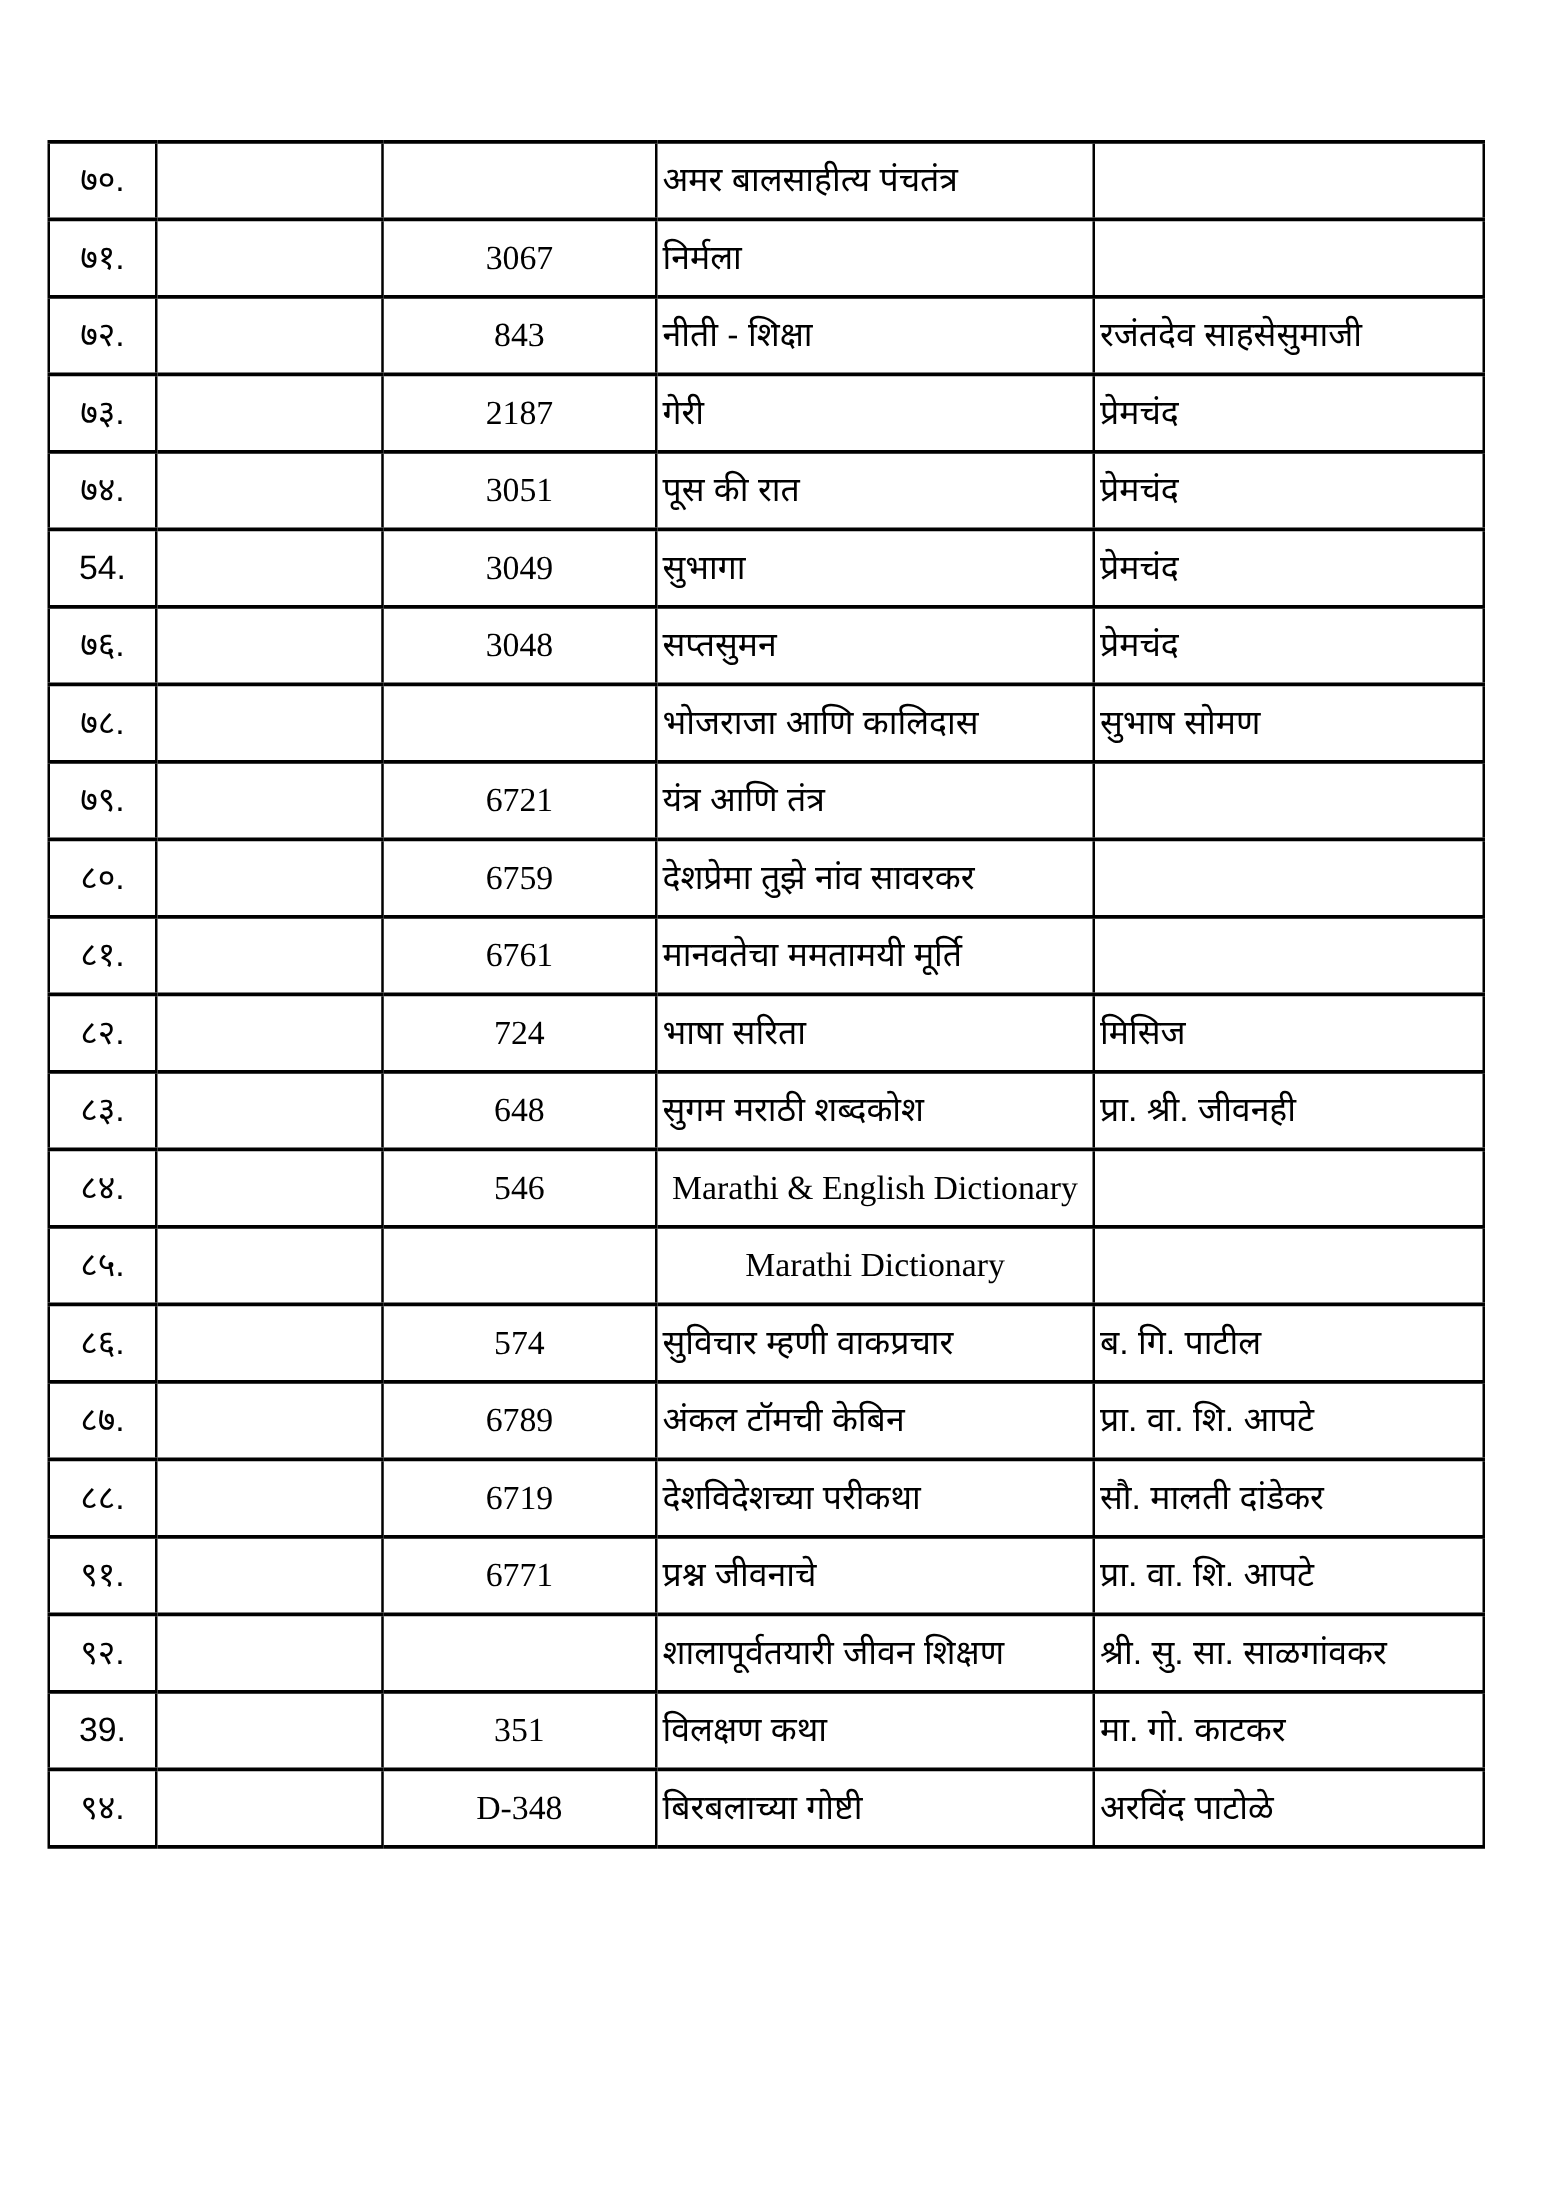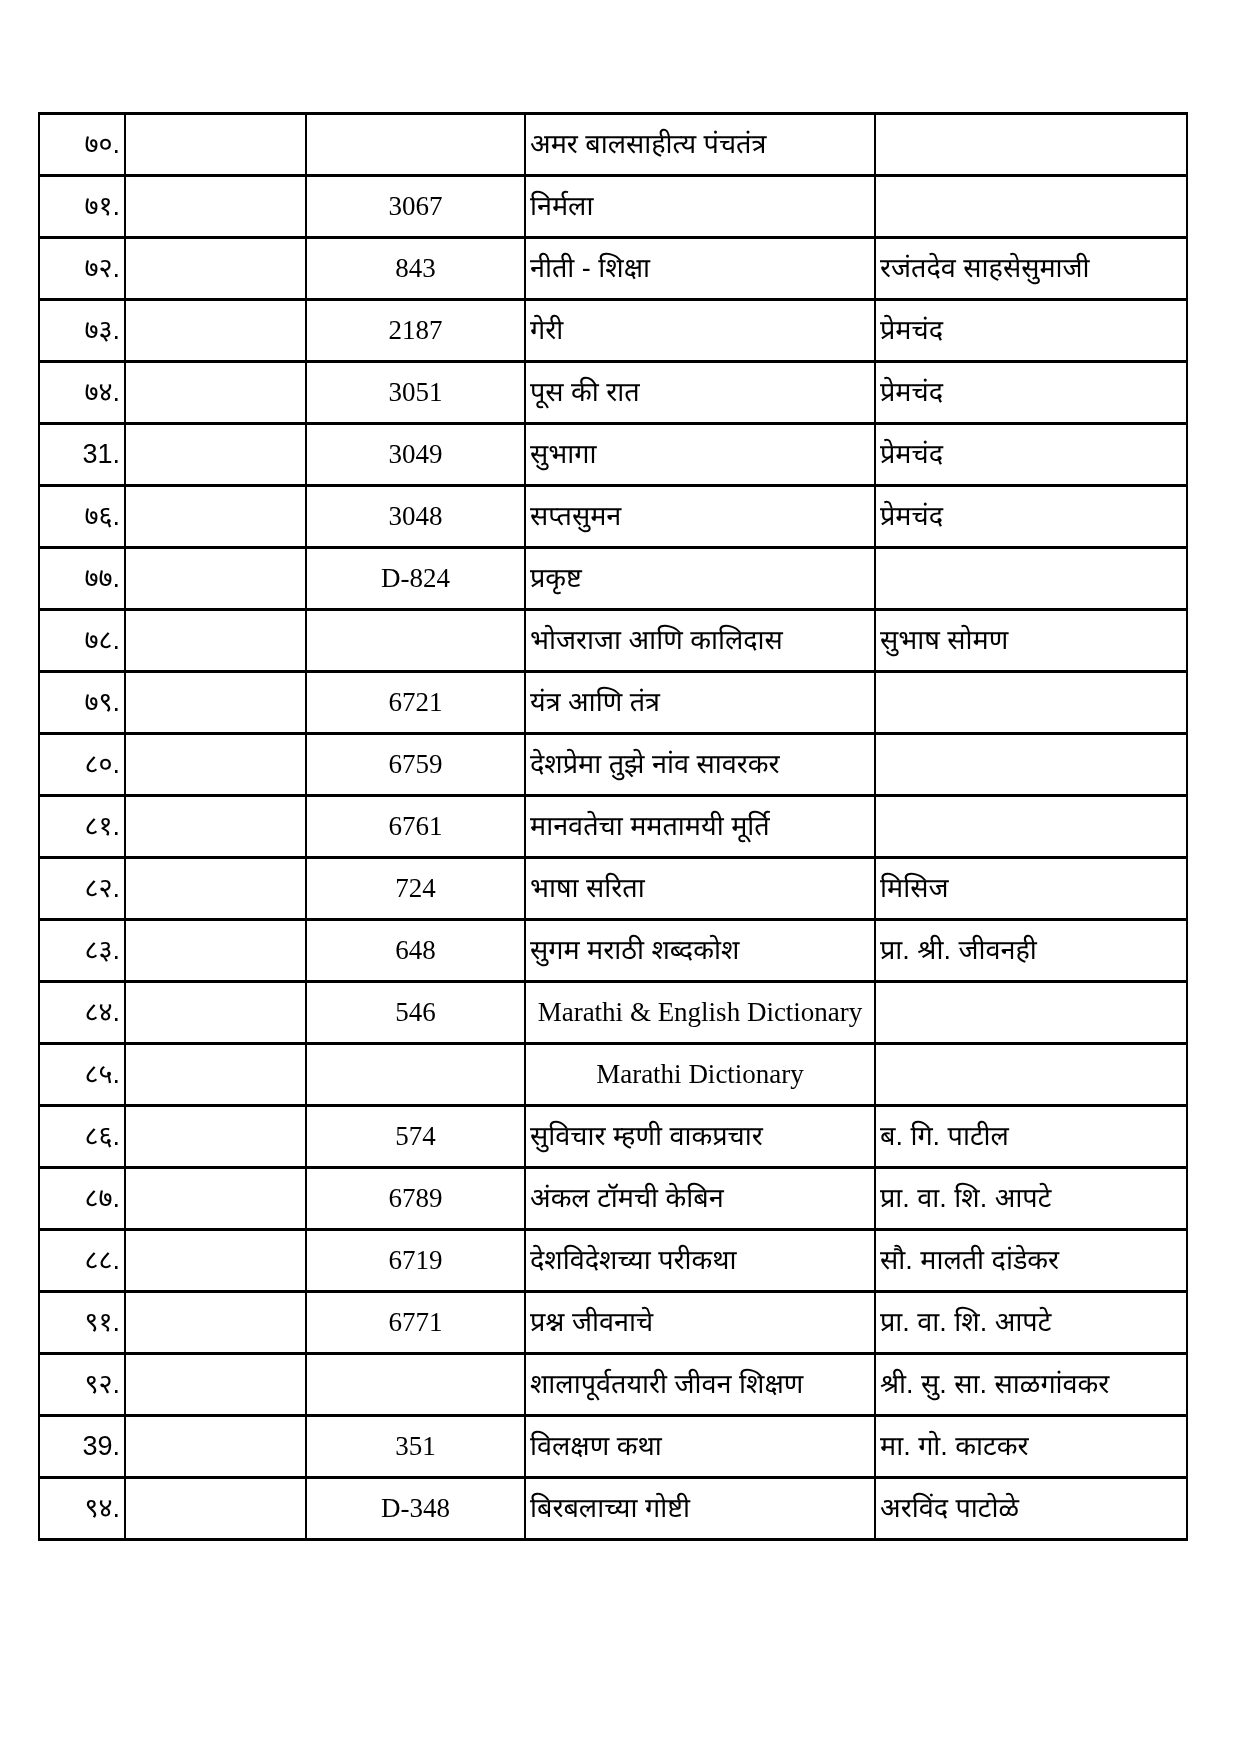--- a/index.html
+++ b/index.html
@@ -31,21 +31,21 @@
     height: 57px;
     vertical-align: middle;
     font-size: 27px;
     line-height: 1.25;
     padding: 1px 4px;
     overflow: hidden;
     white-space: normal;
     word-wrap: break-word;
   }
   td.col-serial {
-    text-align: right;
+    text-align: center;
     margin-left: 12px;
   }
   td.col-number {
     text-align: center;
     font-family: "Liberation Serif", serif;
     font-size: 30px;
   }
   td.col-title, td.col-author {
     text-align: left;
     padding-left: 8px;
@@ -100,39 +100,32 @@
           <td class="col-author">प्रेमचंद</td>
         </tr>
         <tr>
           <td class="col-serial">७४.</td>
           <td class="col-blank"></td>
           <td class="col-number">3051</td>
           <td class="col-title">पूस की रात</td>
           <td class="col-author">प्रेमचंद</td>
         </tr>
         <tr>
-          <td class="col-serial">31.</td>
+          <td class="col-serial">54.</td>
           <td class="col-blank"></td>
           <td class="col-number">3049</td>
           <td class="col-title">सुभागा</td>
           <td class="col-author">प्रेमचंद</td>
         </tr>
         <tr>
           <td class="col-serial">७६.</td>
           <td class="col-blank"></td>
           <td class="col-number">3048</td>
           <td class="col-title">सप्तसुमन</td>
           <td class="col-author">प्रेमचंद</td>
-        </tr>
-        <tr>
-          <td class="col-serial">७७.</td>
-          <td class="col-blank"></td>
-          <td class="col-number">D-824</td>
-          <td class="col-title">प्रकृष्ट</td>
-          <td class="col-author"></td>
         </tr>
         <tr>
           <td class="col-serial">७८.</td>
           <td class="col-blank"></td>
           <td class="col-number"></td>
           <td class="col-title">भोजराजा आणि कालिदास</td>
           <td class="col-author">सुभाष सोमण</td>
         </tr>
         <tr>
           <td class="col-serial">७९.</td>

